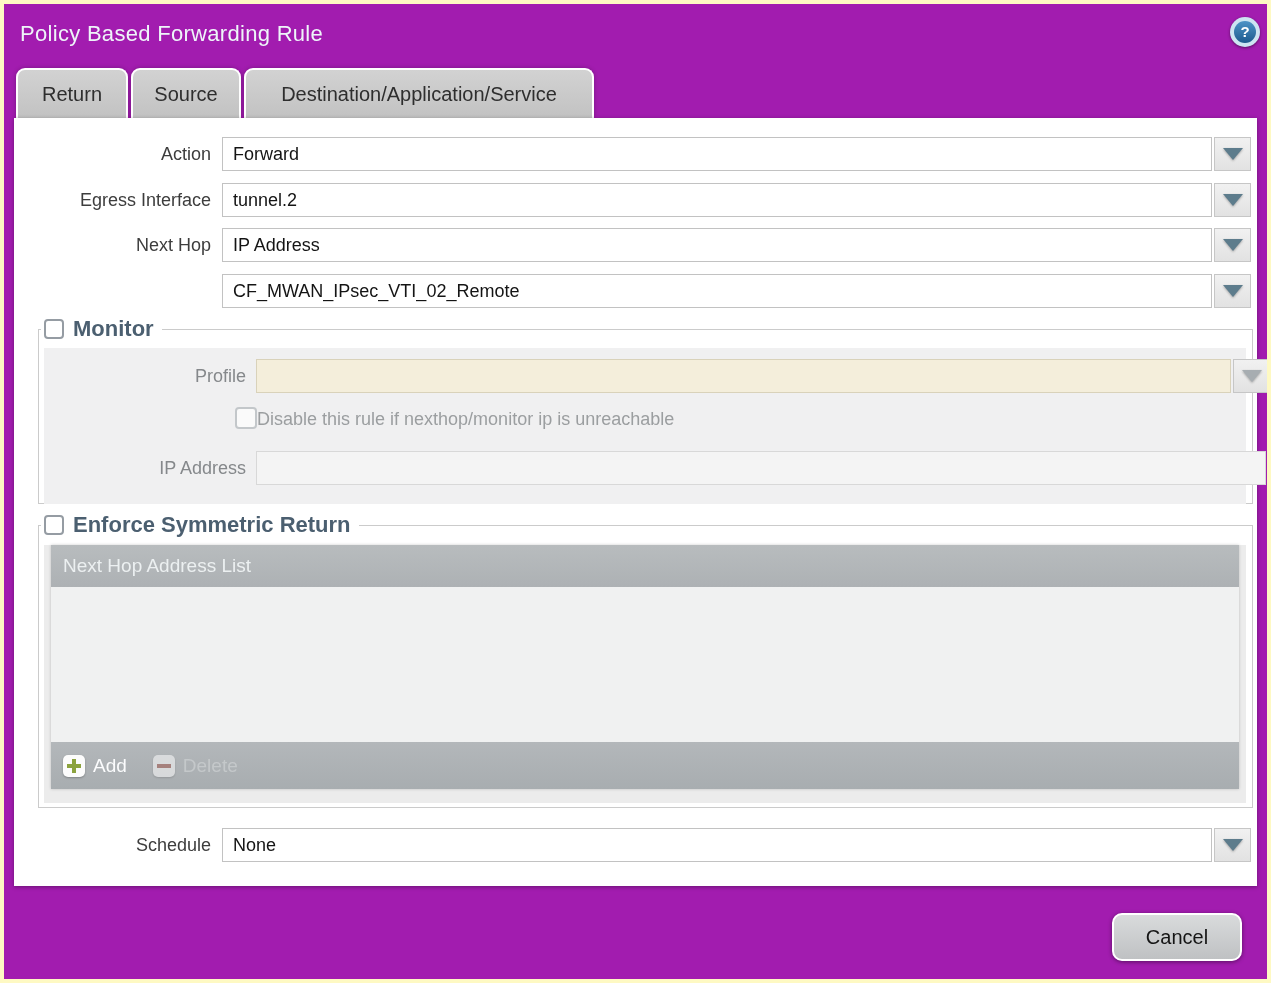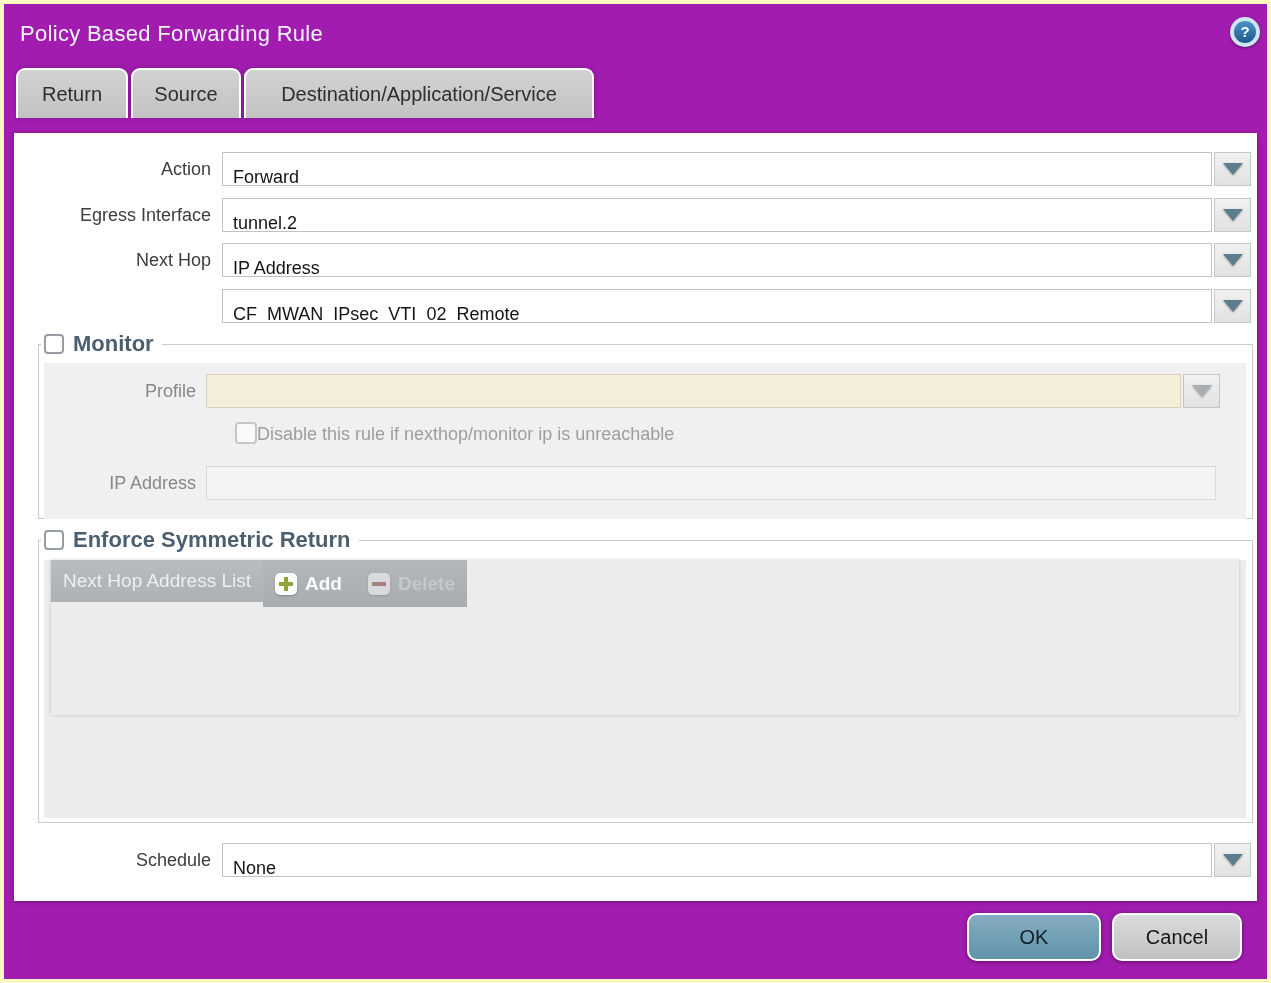--- a/index.html
+++ b/index.html
@@ -28,31 +28,31 @@
   .tabs{position:absolute;left:12px;top:64px;display:flex;gap:3px;align-items:flex-end;}
   .tab{
     height:50px;border:2px solid #fff;border-bottom:none;border-radius:9px 9px 0 0;
     background:linear-gradient(#d2d2d2,#c2c2c2);color:#2e2e2e;font-size:20px;
     display:flex;align-items:center;justify-content:center;cursor:pointer;
     box-shadow:0 0 4px rgba(0,0,0,.25);
   }
   .tab.active{background:#fff;height:52px;position:relative;z-index:3;box-shadow:none;color:#1f1f1f;}
   
   .content{
-    position:absolute;left:10px;top:129px;width:1243px;height:768px;background:#fff;
+    position:absolute;left:10px;top:114px;width:1243px;height:768px;background:#fff;
     box-shadow:0 1px 4px rgba(0,0,0,.35);z-index:2;
   }
   .row{position:absolute;left:0;width:100%;height:34px;display:flex;align-items:flex-start;}
   .lbl{
     width:208px;padding-right:11px;text-align:right;font-size:18px;color:#3d3d3d;
     line-height:34px;white-space:nowrap;
   }
   .field{
     width:990px;height:34px;border:1px solid #c2c2c2;background:#fff;
-    font-size:18px;color:#141414;line-height:32px;padding:8px 10px;cursor:pointer;
+    font-size:18px;color:#141414;line-height:32px;padding:0 10px;cursor:pointer;
     white-space:nowrap;overflow:hidden;
   }
   .dd{
     margin-left:2px;width:37px;height:34px;border:1px solid #c6c6c6;
     background:linear-gradient(#f1f1f1,#e2e2e2);
     display:flex;align-items:center;justify-content:center;cursor:pointer;
   }
   .tri{
     width:0;height:0;border-left:10px solid transparent;border-right:10px solid transparent;
     border-top:12px solid #5d7c8c;filter:drop-shadow(0 1px 1px rgba(0,0,0,.3));
@@ -68,36 +68,36 @@
     font-size:22px;font-weight:bold;color:#4b5f70;
   }
   .cb{
     display:inline-block;width:20px;height:20px;background:#fff;
     border:2px solid #959ca3;border-radius:4px;cursor:pointer;flex:0 0 auto;
   }
   .cb.disabled{border-color:#c3c7ca;background:#fafafa;cursor:default;}
   .fs-body{position:relative;margin:6px 6px 0 5px;background:#f0f0f1;}
   .m-row{position:absolute;display:flex;align-items:flex-start;}
   .m-lbl{
-    width:162px;padding-right:10px;text-align:right;font-size:18px;color:#85888b;
+    width:212px;padding-right:10px;text-align:right;font-size:18px;color:#85888b;
     line-height:34px;white-space:nowrap;
   }
   .field.beige{width:975px;background:#f4eedb;border-color:#d9d2ba;cursor:default;}
   .field.disabled{background:#f4f4f4;border-color:#d8d8d8;cursor:default;}
   .dis-text{font-size:18px;color:#9b9ea0;line-height:24px;}
   
-  .tbl{margin:7px;display:flex;box-shadow:0 0 3px rgba(0,0,0,.2);}
+  .tbl{margin:7px;display:flex;flex-direction:column;box-shadow:0 0 3px rgba(0,0,0,.2);}
   .tbl-head{
     height:42px;background:linear-gradient(#b8bcbe,#adb1b4);color:#ecf0f1;
     font-size:19px;line-height:42px;padding:0 12px;
   }
   .tbl-body{height:155px;background:#f0f1f1;}
   .tbl-foot{
     height:47px;background:linear-gradient(#b3b7ba,#a8adb0);
-    display:flex;align-items:center;gap:26px;padding:0 12px;font-weight:bold;
+    display:flex;align-items:center;gap:26px;padding:0 12px;
   }
   .tool{display:flex;align-items:center;gap:8px;cursor:pointer;}
   .tool-icon{position:relative;width:22px;height:22px;border-radius:5px;background:#fcfcfc;
     box-shadow:0 1px 2px rgba(0,0,0,.25);flex:0 0 auto;}
   .tool-icon.plus::before,.tool-icon.plus::after{content:"";position:absolute;background:#8ca33e;}
   .tool-icon.plus::before{left:4px;top:9px;width:14px;height:4px;}
   .tool-icon.plus::after{left:9px;top:4px;width:4px;height:14px;}
   .tool-icon.minus{opacity:.55;}
   .tool-icon.minus::before{content:"";position:absolute;left:4px;top:9px;width:14px;height:4px;background:#a05a50;}
   .tool-label{font-size:19px;color:#fbfcfd;}
@@ -212,16 +212,15 @@
     <div class="row" style="top:710px">
       <div class="lbl">Schedule</div>
       <div class="field">None</div>
       <div class="dd">
           <span class="tri"></span>
         </div>
     </div>
 
   </div>
 
-  <div class="btn ok">OK</div>
   <div class="btn cancel">Cancel</div>
 
 </div>
 
 </body></html>

